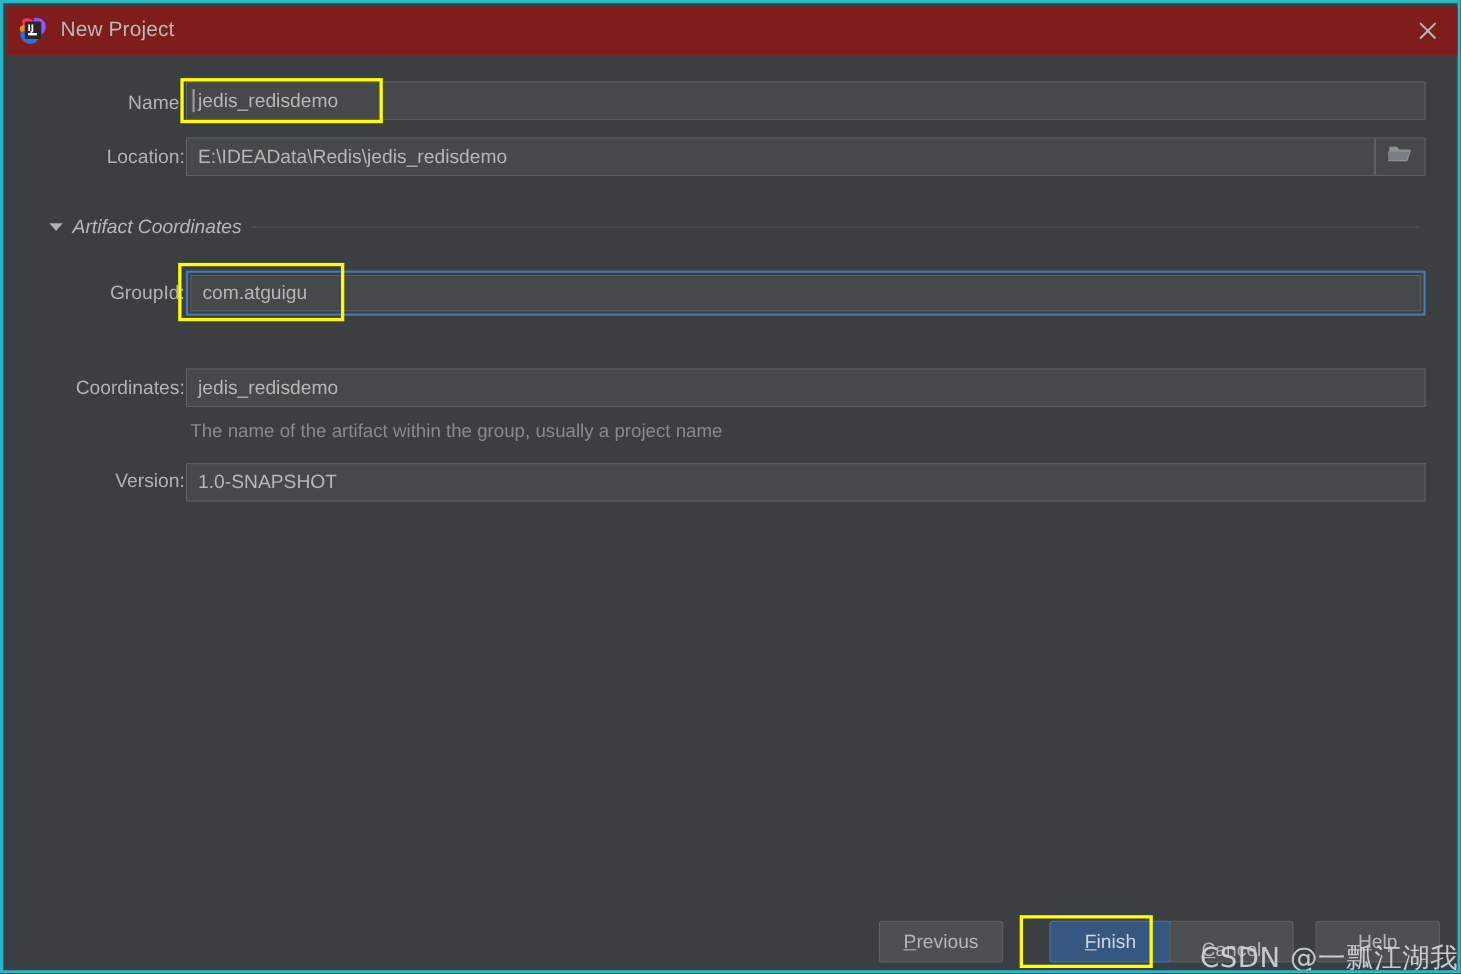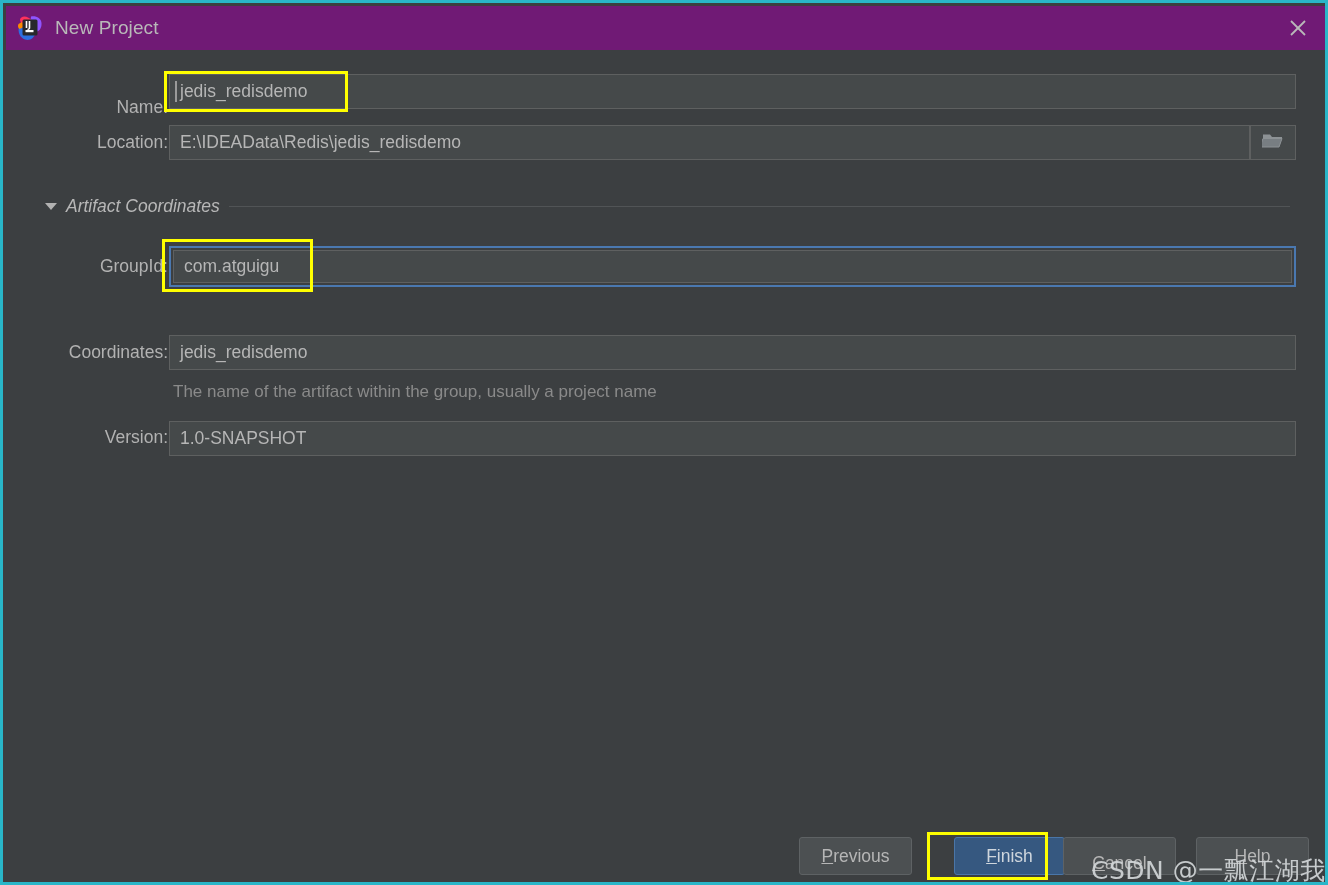--- a/index.html
+++ b/index.html
@@ -24,21 +24,21 @@
   }
 
   
   .titlebar {
     position: absolute;
     left: 3px; top: 3px;
     width: 1322px;
     height: 44px;
     display: flex;
     align-items: center;
-    background: #701a75;
+    background: #7f1d1d;
   }
   .ij-logo {
     position: relative;
     width: 26px;
     height: 26px;
     margin-left: 11px;
     flex: 0 0 auto;
   }
   .titlebar-text {
     margin-left: 12px;
@@ -205,21 +205,21 @@
     <div class="titlebar-text">New Project</div>
 
     <div class="close-btn">
       <svg width="22" height="22" viewBox="0 0 22 22">
         <line x1="4" y1="4" x2="18" y2="18" stroke="#b9b9b9" stroke-width="1.8"></line>
         <line x1="18" y1="4" x2="4" y2="18" stroke="#b9b9b9" stroke-width="1.8"></line>
       </svg>
     </div>
   </div>
 
-  <div class="form-label" style="left:20px; top:94px; width:145px;">Name:</div>
+  <div class="form-label" style="left:20px; top:80px; width:145px;">Name:</div>
 
   <div class="input-box" style="left:166px; top:71px; width:1127px; height:35px;">
     <div class="caret"></div>
     <div class="val">jedis_redisdemo</div>
   </div>
 
   <div class="annot" style="left:161px; top:68px; width:184px; height:41px;"></div>
 
   <div class="form-label" style="left:20px; top:129px; width:145px;">Location:</div>
 

